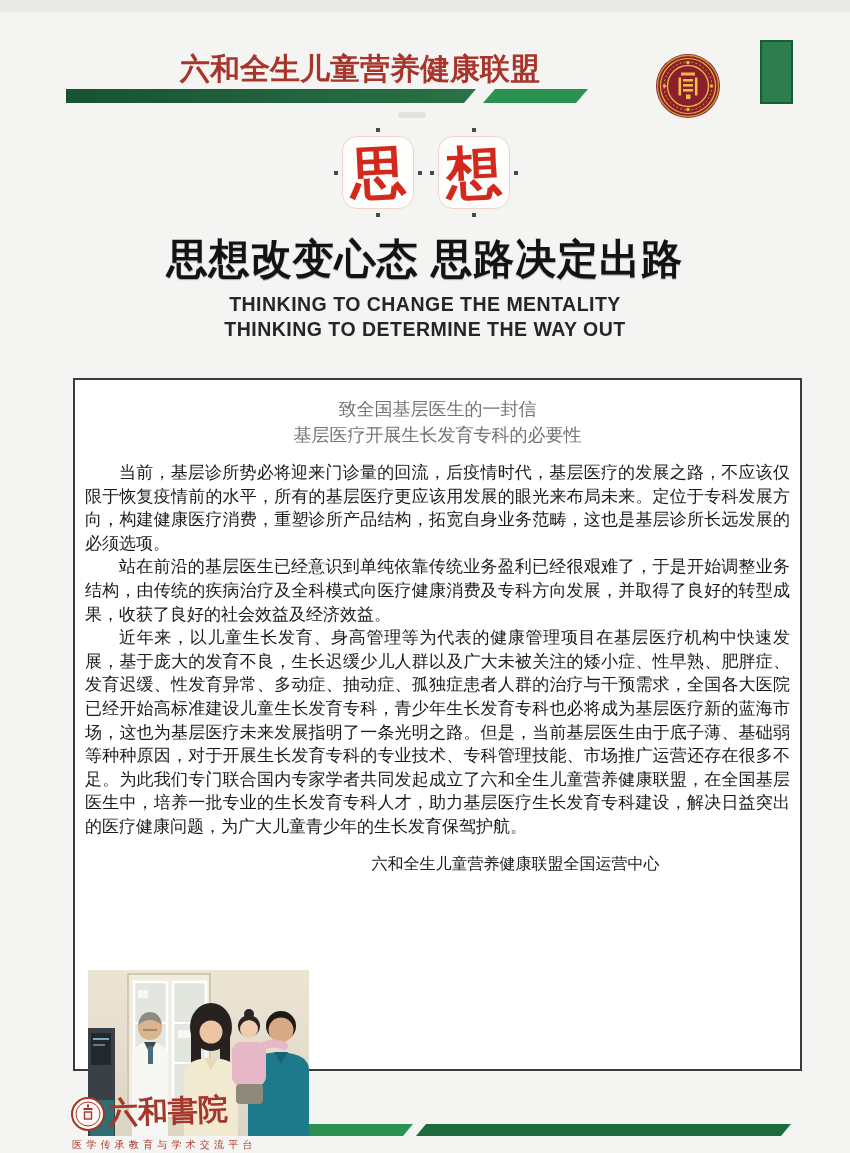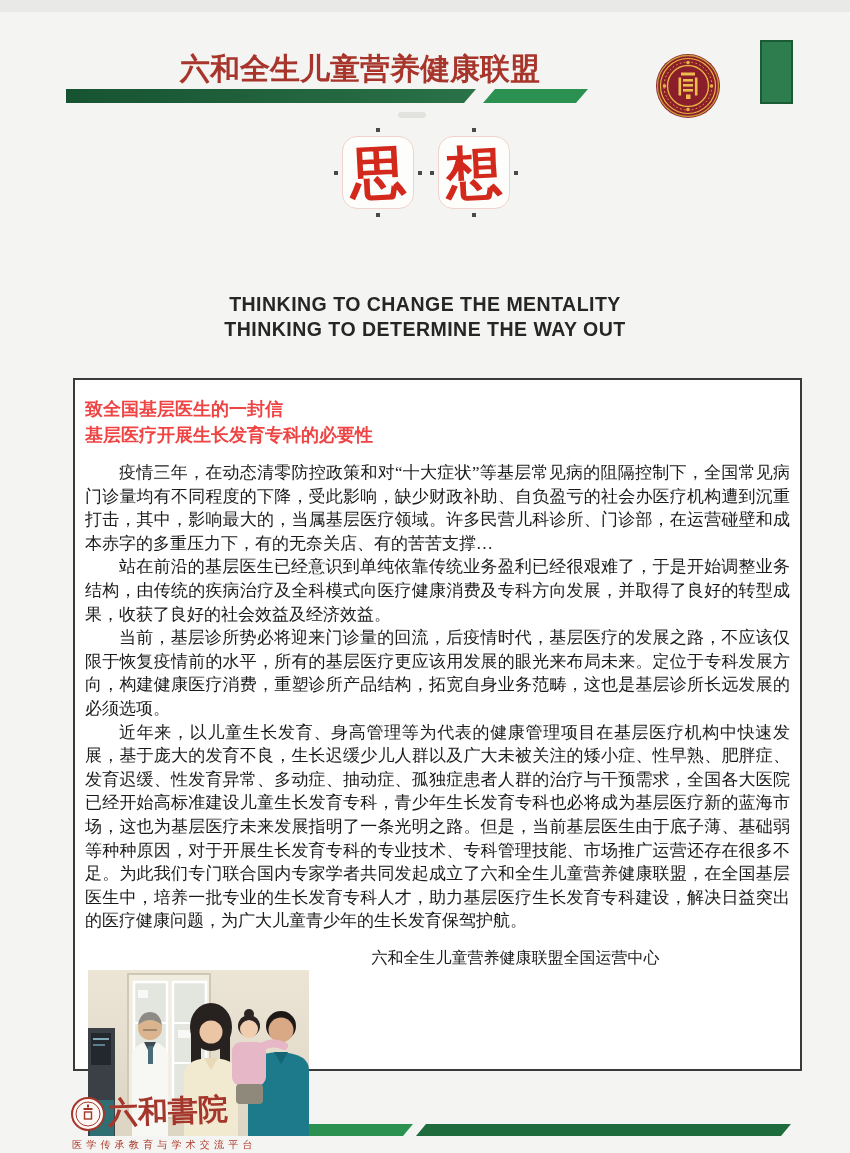--- a/index.html
+++ b/index.html
@@ -68,21 +68,21 @@
   .en1 { top:280px; }
   .en2 { top:305px; }
   
   .letter {
     position:absolute; left:73px; top:366px; width:729px; height:693px;
     background:#ffffff; border:2px solid #3a3a3a;
     padding:16px 10px 0 10px;
     font-family:"Liberation Serif","DejaVu Serif",serif; color:#191919;
   }
   .letter-title1, .letter-title2 {
-    font-size:18px; font-weight:bold; color:#ef4444;
+    text-align:center; font-size:18px; font-weight:normal; color:#737373;
     line-height:26px;
   }
   .letter-body { margin-top:13px; }
   .letter-body p {
     font-size:17px; line-height:23.6px; text-align:justify;
     text-indent:2em; color:#1a1a1a;
   }
   .sig-block { margin-top:12px; padding-left:156px; text-align:center; }
   .sig-line { font-size:16px; line-height:25px; }
   .sig-date { font-size:17.5px; line-height:25px; }
@@ -148,30 +148,30 @@
     <span class="char">思</span>
   </div>
   <div class="char-box b2">
     <span class="handle h-t"></span>
     <span class="handle h-b"></span>
     <span class="handle h-l"></span>
     <span class="handle h-r"></span>
     <span class="char">想</span>
   </div>
 
+  <div class="main-title">思想改变心态 思路决定出路</div>
   <div class="en-line en1">THINKING TO CHANGE THE MENTALITY</div>
   <div class="en-line en2">THINKING TO DETERMINE THE WAY OUT</div>
 
   <div class="letter">
     <div class="letter-title1">致全国基层医生的一封信</div>
     <div class="letter-title2">基层医疗开展生长发育专科的必要性</div>
     <div class="letter-body">
-      <p>疫情三年，在动态清零防控政策和对“十大症状”等基层常见病的阻隔控制下，全国常见病门诊量均有不同程度的下降，受此影响，缺少财政补助、自负盈亏的社会办医疗机构遭到沉重打击，其中，影响最大的，当属基层医疗领域。许多民营儿科诊所、门诊部，在运营碰壁和成本赤字的多重压力下，有的无奈关店、有的苦苦支撑…</p>
+      <p>当前，基层诊所势必将迎来门诊量的回流，后疫情时代，基层医疗的发展之路，不应该仅限于恢复疫情前的水平，所有的基层医疗更应该用发展的眼光来布局未来。定位于专科发展方向，构建健康医疗消费，重塑诊所产品结构，拓宽自身业务范畴，这也是基层诊所长远发展的必须选项。</p>
       <p>站在前沿的基层医生已经意识到单纯依靠传统业务盈利已经很艰难了，于是开始调整业务结构，由传统的疾病治疗及全科模式向医疗健康消费及专科方向发展，并取得了良好的转型成果，收获了良好的社会效益及经济效益。</p>
-      <p>当前，基层诊所势必将迎来门诊量的回流，后疫情时代，基层医疗的发展之路，不应该仅限于恢复疫情前的水平，所有的基层医疗更应该用发展的眼光来布局未来。定位于专科发展方向，构建健康医疗消费，重塑诊所产品结构，拓宽自身业务范畴，这也是基层诊所长远发展的必须选项。</p>
       <p>近年来，以儿童生长发育、身高管理等为代表的健康管理项目在基层医疗机构中快速发展，基于庞大的发育不良，生长迟缓少儿人群以及广大未被关注的矮小症、性早熟、肥胖症、发育迟缓、性发育异常、多动症、抽动症、孤独症患者人群的治疗与干预需求，全国各大医院已经开始高标准建设儿童生长发育专科，青少年生长发育专科也必将成为基层医疗新的蓝海市场，这也为基层医疗未来发展指明了一条光明之路。但是，当前基层医生由于底子薄、基础弱等种种原因，对于开展生长发育专科的专业技术、专科管理技能、市场推广运营还存在很多不足。为此我们专门联合国内专家学者共同发起成立了六和全生儿童营养健康联盟，在全国基层医生中，培养一批专业的生长发育专科人才，助力基层医疗生长发育专科建设，解决日益突出的医疗健康问题，为广大儿童青少年的生长发育保驾护航。</p>
     </div>
     <div class="sig-block">
       <div class="sig-line">六和全生儿童营养健康联盟全国运营中心</div>
     </div>
   </div>
 
   <svg class="photo" viewBox="0 0 221 166">
     <defs>
       <linearGradient id="wall" x1="0" y1="0" x2="0" y2="1">

